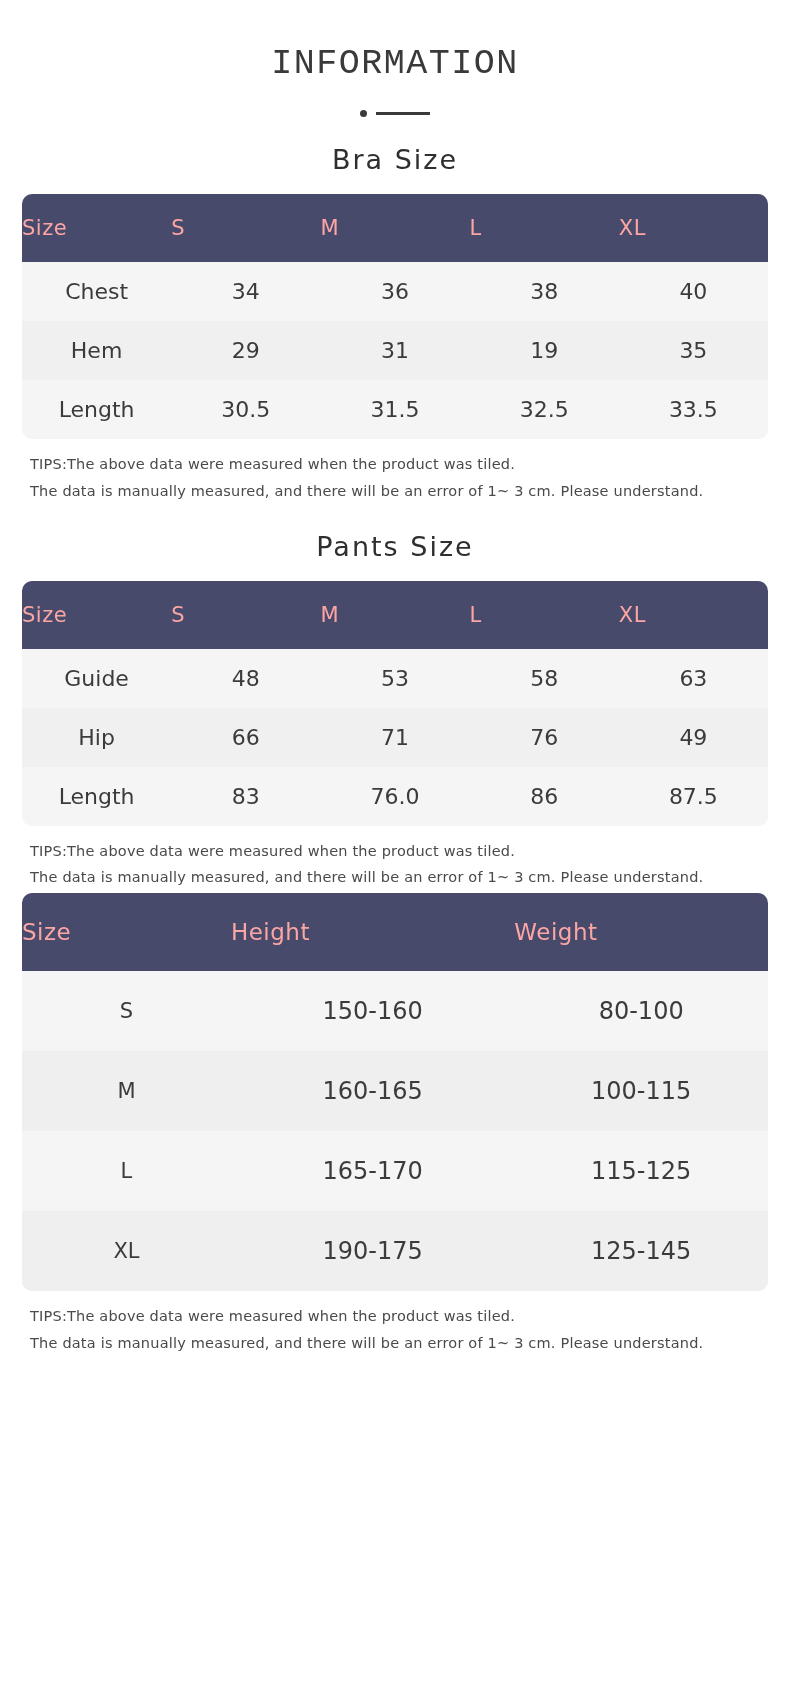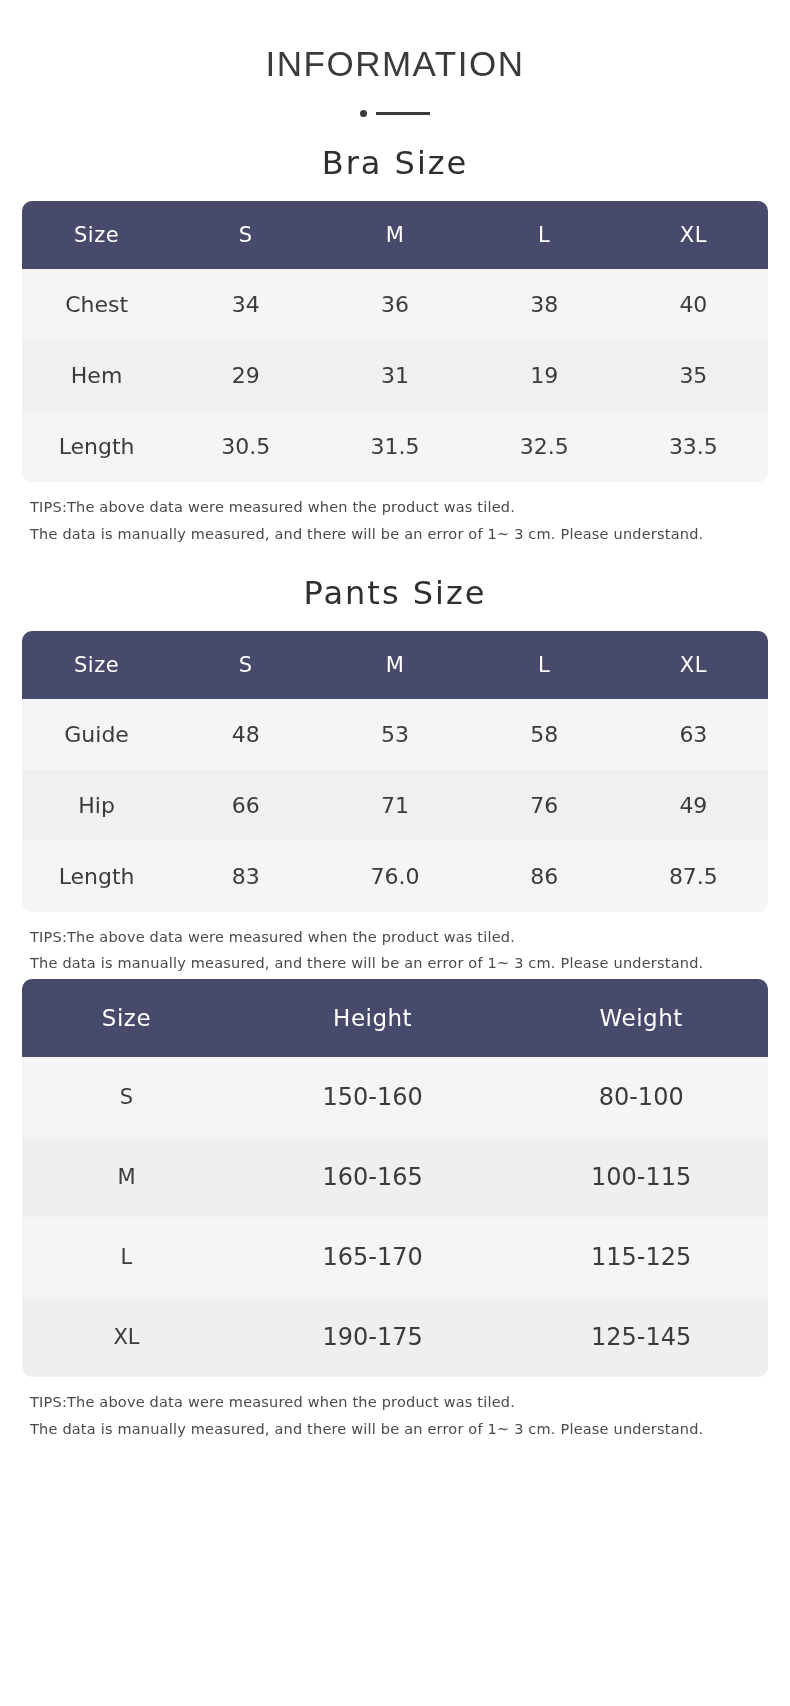--- a/index.html
+++ b/index.html
@@ -15,21 +15,21 @@
     padding: 0;
     position: relative;
   }
   .page {
     width: 790px;
     min-height: 1706px;
     padding: 28px 22px 18px 22px;
   }
   .main-title {
     text-align: center;
-    font-family: Liberation Sans, sans-serif;
+    font-family: Liberation Mono, monospace;
     font-size: 35px;
     letter-spacing: 1.5px;
     color: #3a3a3a;
     font-weight: 400;
     margin-top: 16px;
   }
   .divider {
     display: flex;
     align-items: center;
     justify-content: center;
@@ -43,52 +43,52 @@
     border-radius: 50%;
     background: #3a3a3a;
   }
   .divider .bar {
     width: 54px;
     height: 3px;
     background: #3a3a3a;
   }
   .section-title {
     text-align: center;
-    font-size: 32px;
+    font-size: 27px;
     letter-spacing: 2px;
     color: #2f2f2f;
     font-weight: 400;
     margin-top: 24px;
     margin-bottom: 19px;
   }
   .section-title.tight { margin-top: 26px; }
 
   table.size-table {
     width: 100%;
     border-collapse: collapse;
     border-radius: 10px;
     overflow: hidden;
     table-layout: fixed;
     background: #f5f5f5;
   }
   table.size-table thead th {
     background: #474a6b;
-    color: #ffffff;
+    color: #fca5a5;
     font-weight: 400;
     font-size: 21px;
     padding: 22px 0;
-    text-align: center;
+    text-align: left;
     letter-spacing: 0.5px;
     margin-top: 24px;
   }
   table.size-table tbody td {
     font-size: 22px;
     color: #3b3b3b;
     text-align: center;
-    padding: 23px 0;
+    padding: 17px 0;
     font-weight: 400;
     background: #f5f5f5;
   }
   table.size-table tbody tr:nth-child(even) td {
     background: #f0f0f0;
   }
   table.size-table.guide tbody tr:nth-child(odd) td { background: #f5f5f5; }
   table.size-table.guide tbody tr:nth-child(even) td { background: #efefef; }
 
   table.size-table.guide thead th { font-size: 23px; padding: 26px 0; }

